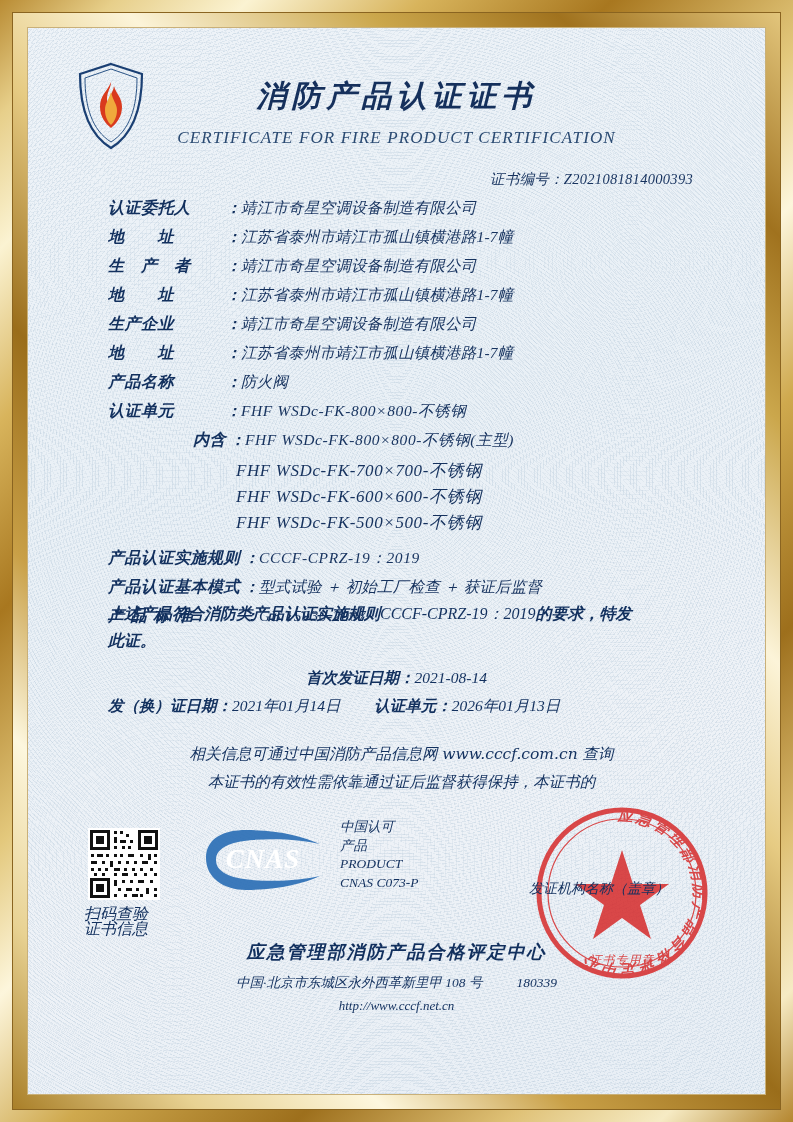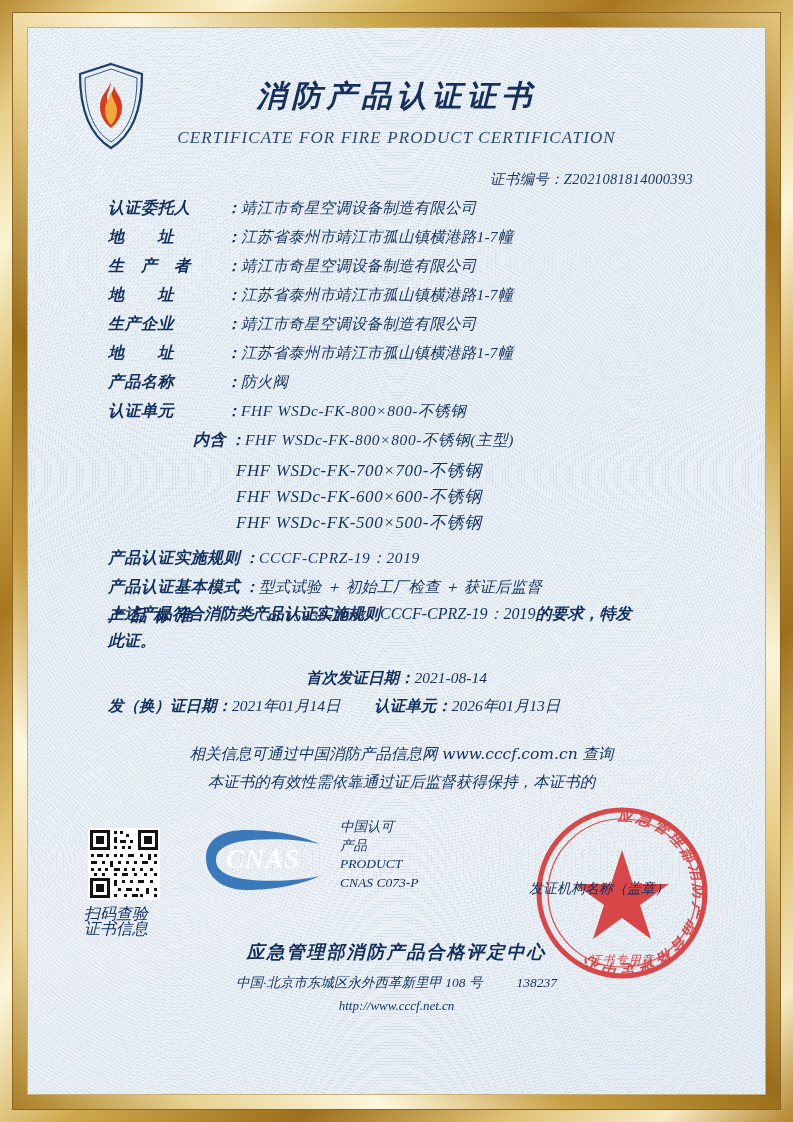--- a/index.html
+++ b/index.html
@@ -522,19 +522,19 @@
               <textPath href="#sealArc" startOffset="24%">应急管理部消防产品合格评定中心</textPath>
             </text>
             <text x="95" y="166" text-anchor="middle" font-family="DejaVu Serif, serif" font-size="12" fill="#d62323" letter-spacing="1">证书专用章</text>
           </g>
         </svg>
       </div>
       <div class="seal-label">发证机构名称（盖章）</div>
 
       <div class="issuer">应急管理部消防产品合格评定中心</div>
       <div class="addr-line">
-        <span>中国·北京市东城区永外西革新里甲 108 号</span><span class="zip">138237</span>
+        <span>中国·北京市东城区永外西革新里甲 108 号</span><span class="zip">180339</span>
       </div>
       <div class="site-line">http://www.cccf.net.cn</div>
 
     </div>
   </div>
 </div>
 
 </body></html>

